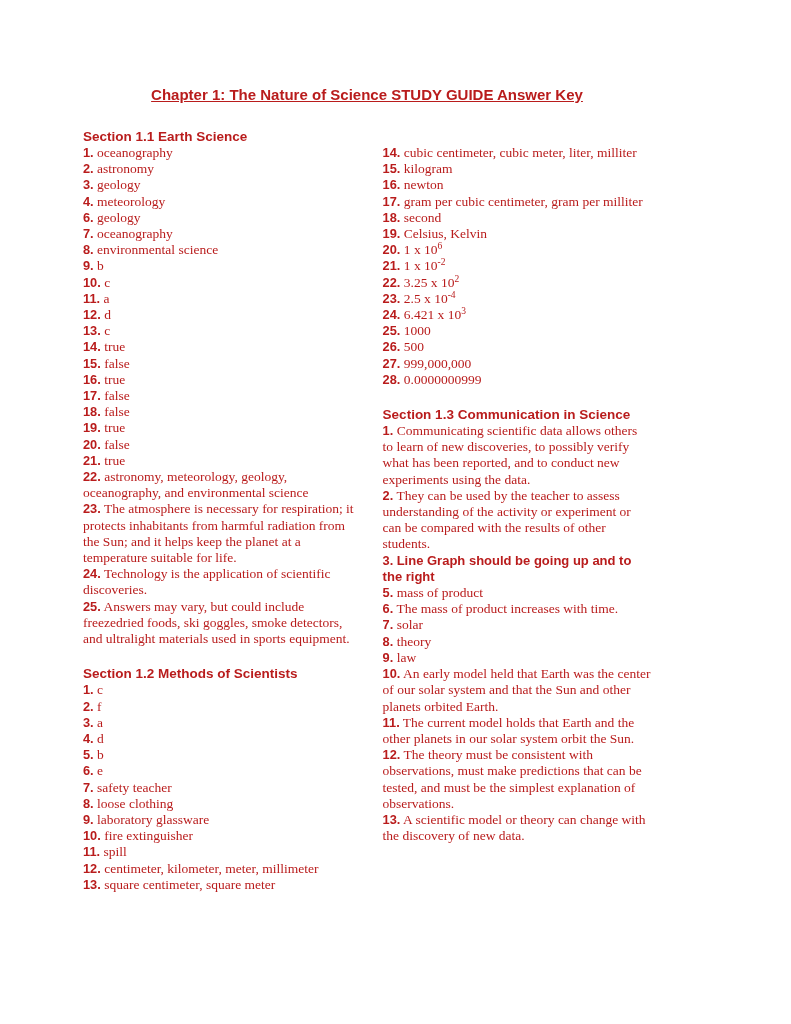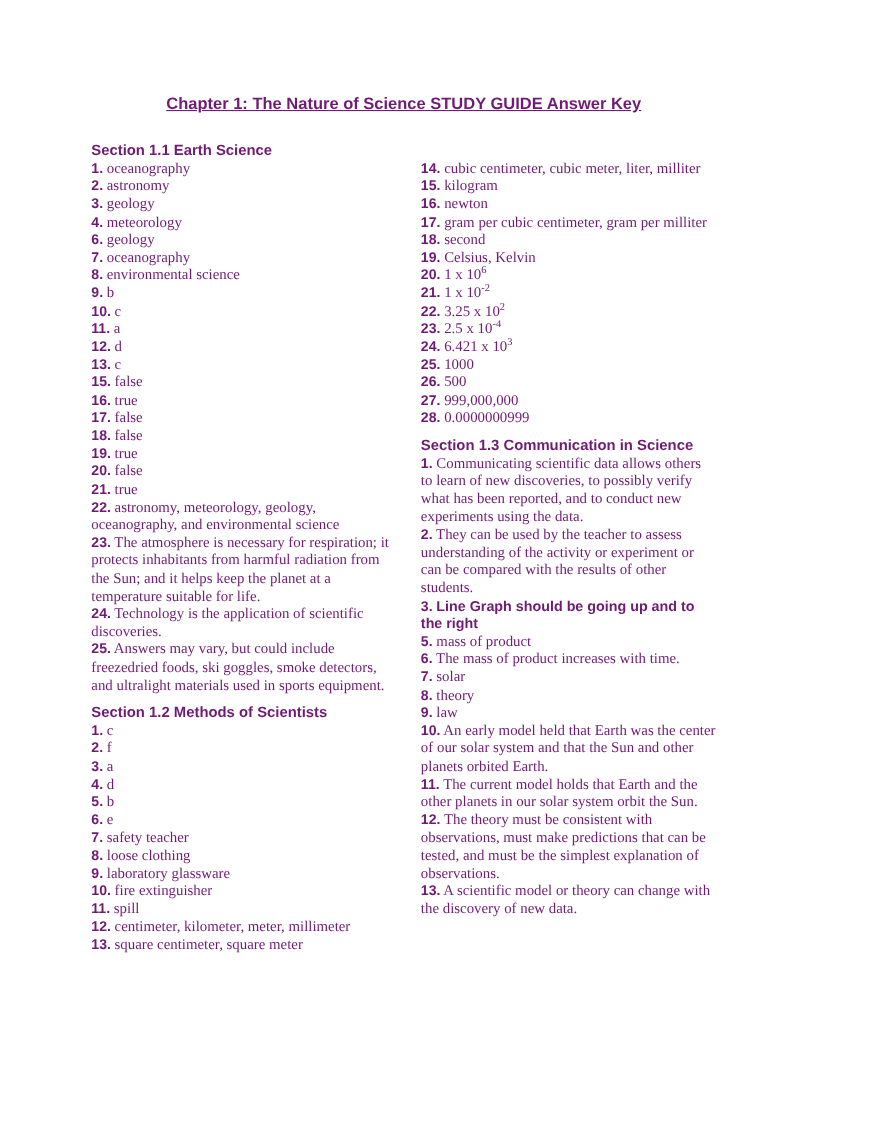--- a/index.html
+++ b/index.html
@@ -8,21 +8,21 @@
     background: #ffffff;
   }
   .page {
     width: 731px;
     height: 1024px;
     box-sizing: border-box;
     background: #ffffff;
     padding: 86px 80px 40px 83px;
     overflow: hidden;
     font-family: "Liberation Serif", serif;
-    color: #701a75;
+    color: #b91c1c;
   }
   .title {
     font-family: "Liberation Sans", sans-serif;
     font-weight: bold;
     font-size: 15px;
     text-align: center;
     text-decoration: underline;
     margin-bottom: 25px;
     white-space: nowrap;
   }
@@ -31,21 +31,21 @@
     flex-direction: row;
     gap: 24px;
     align-items: flex-start;
   }
   .col {
     display: block;
   }
   .col-left  { width: 306px; }
   .col-right { width: 298px; padding-top: 17px; }
   .block + .block {
-    margin-top: 8px;
+    margin-top: 18px;
   }
   .heading {
     font-family: "Liberation Sans", sans-serif;
     font-weight: bold;
     font-size: 13.5px;
     line-height: 17px;
   }
   .item {
     font-family: "Liberation Serif", serif;
     font-size: 13.5px;
@@ -80,20 +80,21 @@
           <div class="item"><span class="num">3.</span> <span class="txt">geology</span></div>
           <div class="item"><span class="num">4.</span> <span class="txt">meteorology</span></div>
           <div class="item"><span class="num">6.</span> <span class="txt">geology</span></div>
           <div class="item"><span class="num">7.</span> <span class="txt">oceanography</span></div>
           <div class="item"><span class="num">8.</span> <span class="txt">environmental science</span></div>
           <div class="item"><span class="num">9.</span> <span class="txt">b</span></div>
           <div class="item"><span class="num">10.</span> <span class="txt">c</span></div>
           <div class="item"><span class="num">11.</span> <span class="txt">a</span></div>
           <div class="item"><span class="num">12.</span> <span class="txt">d</span></div>
           <div class="item"><span class="num">13.</span> <span class="txt">c</span></div>
+          <div class="item"><span class="num">14.</span> <span class="txt">true</span></div>
           <div class="item"><span class="num">15.</span> <span class="txt">false</span></div>
           <div class="item"><span class="num">16.</span> <span class="txt">true</span></div>
           <div class="item"><span class="num">17.</span> <span class="txt">false</span></div>
           <div class="item"><span class="num">18.</span> <span class="txt">false</span></div>
           <div class="item"><span class="num">19.</span> <span class="txt">true</span></div>
           <div class="item"><span class="num">20.</span> <span class="txt">false</span></div>
           <div class="item"><span class="num">21.</span> <span class="txt">true</span></div>
           <div class="item"><span class="num">22.</span> <span class="txt">astronomy, meteorology, geology, oceanography, and environmental science</span></div>
           <div class="item"><span class="num">23.</span> <span class="txt">The atmosphere is necessary for respiration; it protects inhabitants from harmful radiation from the Sun; and it helps keep the planet at a temperature suitable for life.</span></div>
           <div class="item"><span class="num">24.</span> <span class="txt">Technology is the application of scientific discoveries.</span></div>

